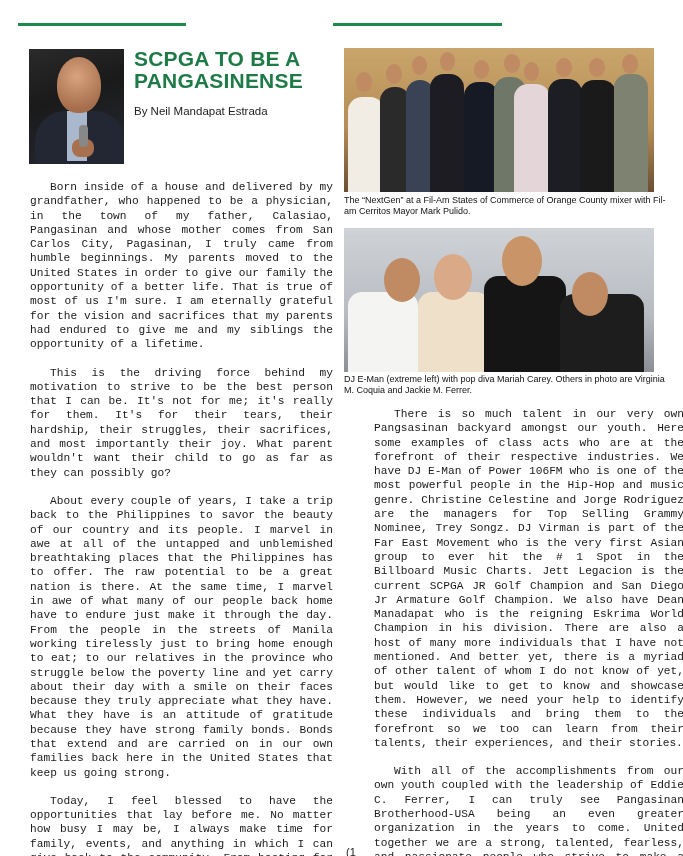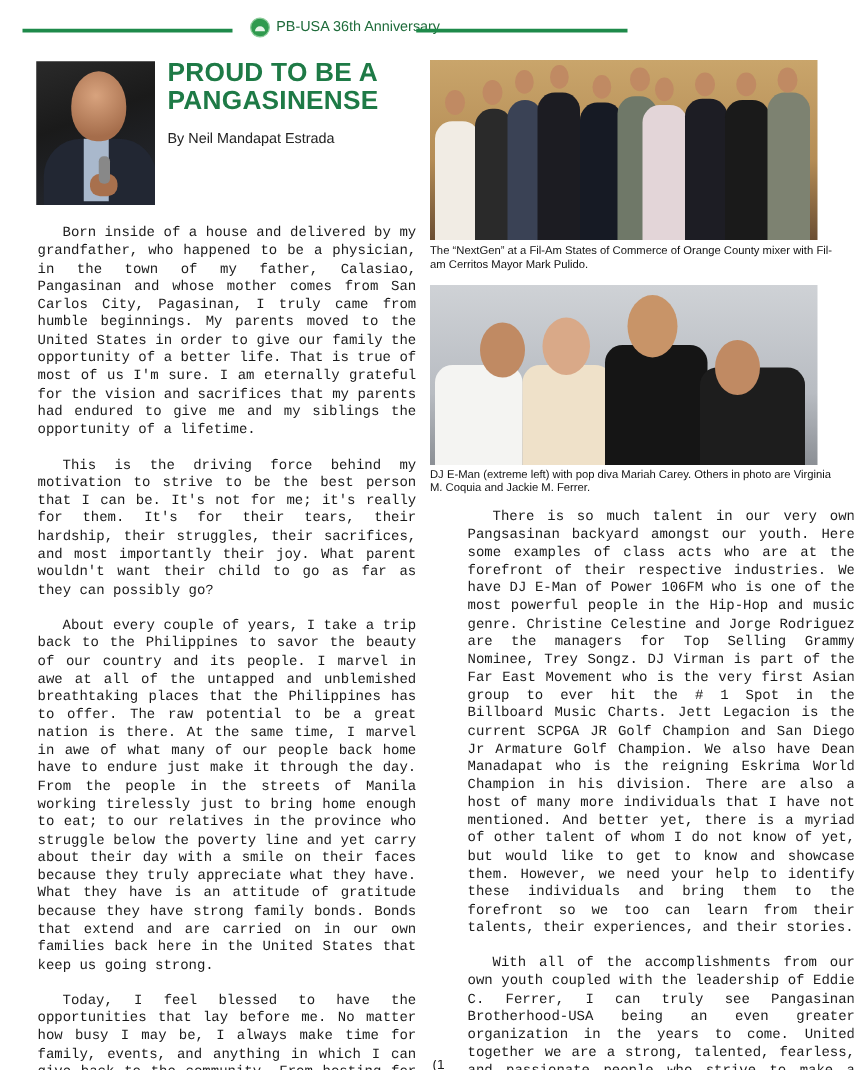--- a/index.html
+++ b/index.html
@@ -40,36 +40,32 @@
   .col-left { left: 30px; top: 180px; width: 303px; }
   .col-right { left: 346px; top: 407px; width: 310px; margin-left: 28px; }
   .col p + p { margin-top: 14px; }
   .trail { position: absolute; left: 346px; top: 848px; font-family: "Liberation Sans", sans-serif; font-size: 11px; line-height: 8px; height: 8px; overflow: hidden; color: #1a1a1a; }
 </style>
 </head>
 <body>
 
 <div class="header">
   <div class="rule left"></div>
-  <div class="brand">
-    <span class="logo"></span>
-    <span class="brand-text">PB-USA 36th Anniversary</span>
-  </div>
   <div class="rule right"></div>
 </div>
 
 <div class="portrait">
   <div class="suit"></div>
   <div class="shirt"></div>
   <div class="head"></div>
   <div class="hand"></div>
   <div class="mic"></div>
 </div>
 
-<h1 class="title">PROUD TO BE A PANGASINENSE</h1>
+<h1 class="title">SCPGA TO BE A PANGASINENSE</h1>
 <div class="byline">By Neil Mandapat Estrada</div>
 
 <div class="col col-left">
   <p>Born inside of a house and delivered by my grandfather, who happened to be a physician, in the town of my father, Calasiao, Pangasinan and whose mother comes from San Carlos City, Pagasinan, I truly came from humble beginnings.  My parents moved to the United States in order to give our family the opportunity of a better life.  That is true of most of us I'm sure.  I am eternally grateful for the vision and sacrifices that my parents had endured to give me and my siblings the opportunity of a lifetime.</p>
   <p>This is the driving force behind my motivation to strive to be the best person that I can be.  It's not for me; it's really for them.  It's for their tears, their hardship, their struggles, their sacrifices, and most importantly their joy.  What parent wouldn't want their child to go as far as they can possibly go?</p>
   <p>About every couple of years, I take a trip back to the Philippines to savor the beauty of our country and its people.  I marvel in awe at all of the untapped and unblemished breathtaking places that the Philippines has to offer.  The raw potential to be a great nation is there.  At the same time, I marvel in awe of what many of our people back home have to endure just make it through the day.  From the people in the streets of Manila working tirelessly just to bring home enough to eat; to our relatives in the province who struggle below the poverty line and yet carry about their day with a smile on their faces because they truly appreciate what they have.  What they have is an attitude of gratitude because they have strong family bonds.  Bonds that extend and are carried on in our own families back here in the United States that keep us going strong.</p>
   <p>Today, I feel blessed to have the opportunities that lay before me.  No matter how busy I may be, I always make time for family, events, and anything in which I can give back to the community.  From hosting for FilAMTV, Public Relations for San Carlos City, being a representative of NextGen Group for Pangasinan Brotherhood USA, promoting/hosting my own social events, and being an Ambassador for the Filipino American Chamber of Commerce of Orange County; I always make an effort to be a part of a greater cause.</p>
 </div>
 
 <div class="photo photo1">

